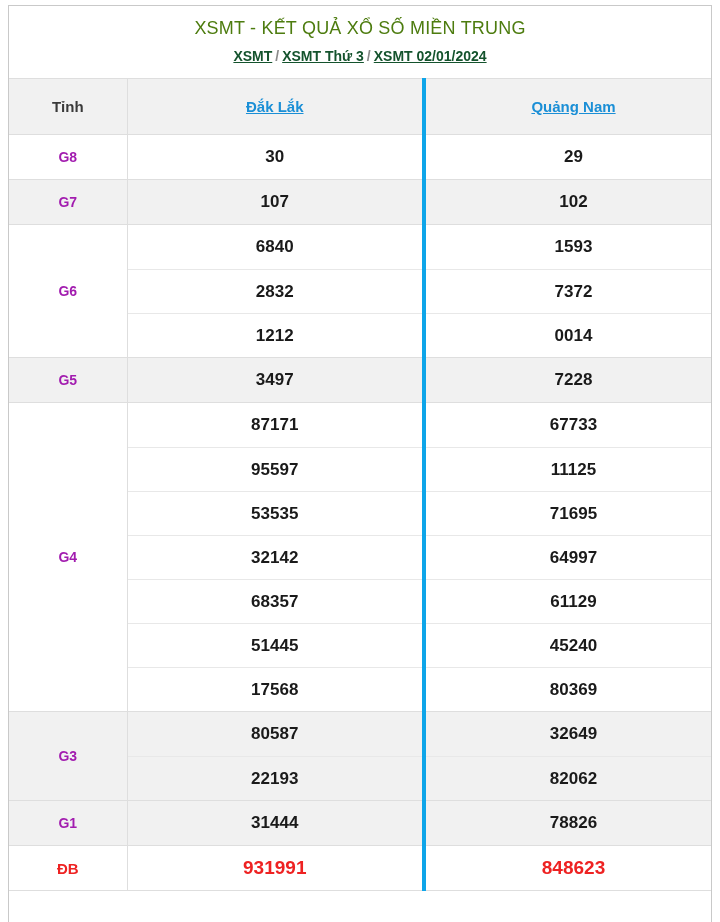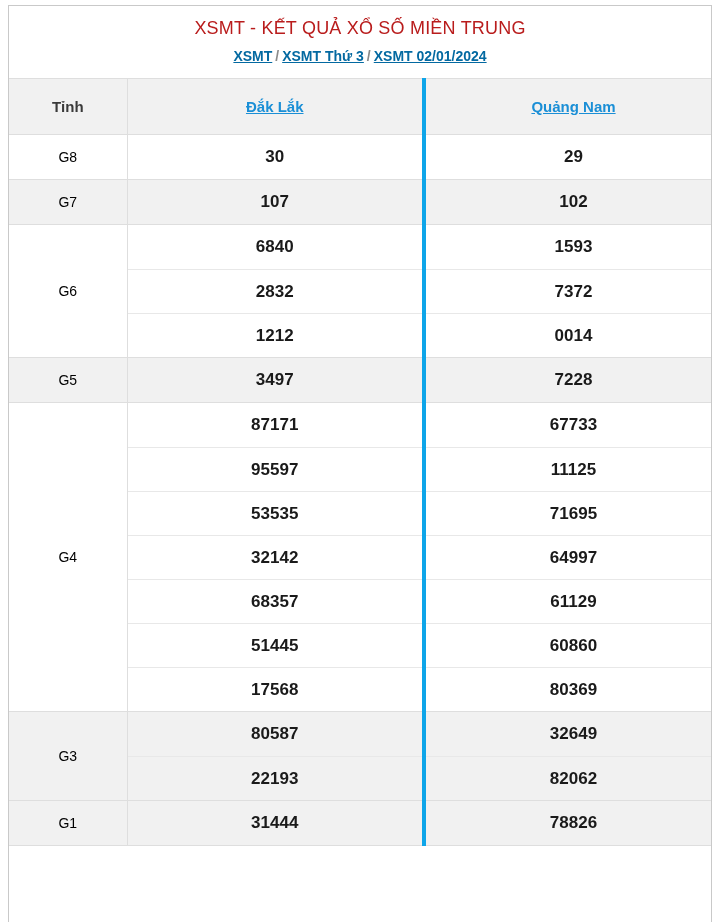--- a/index.html
+++ b/index.html
@@ -31,35 +31,35 @@
     overflow: hidden;
   }
 
   
   .head {
     padding: 10px 0 12px 0;
     text-align: center;
     background: #ffffff;
   }
   .head-title {
-    color: #b91c1c;
+    color: #4d7c0f;
     font-size: 18px;
     font-weight: 400;
     letter-spacing: .2px;
     line-height: 24px;
     margin: 0 0 6px 0;
     white-space: nowrap;
   }
   .crumbs {
     font-size: 14px;
     line-height: 20px;
     white-space: nowrap;
   }
   .crumbs a {
-    color: #0369a1;
+    color: #14532d;
     font-weight: bold;
     text-align: center;
   }
   .crumb-sep {
     color: #8a8a8a;
     font-weight: bold;
     padding: 0 3px;
   }
 
   
@@ -97,22 +97,22 @@
   thead th.pcell a {
     color: #1b8fd6;
     text-decoration: underline;
     font-weight: bold;
     font-size: 15px;
   }
 
   tbody td.label {
     text-align: center;
     font-size: 14px;
-    color: #000000;
-    font-weight: 400;
+    color: #a21caf;
+    font-weight: 700;
   }
 
   
   .stack { display: block; }
   .stack .num {
     display: block;
     height: 44px;
     line-height: 44px;
     text-align: center;
     font-size: 17px;
@@ -222,21 +222,21 @@
                 <span class="num">17568</span>
               </span>
             </td>
             <td class="pcell">
               <span class="stack">
                 <span class="num">67733</span>
                 <span class="num">11125</span>
                 <span class="num">71695</span>
                 <span class="num">64997</span>
                 <span class="num">61129</span>
-                <span class="num">60860</span>
+                <span class="num">45240</span>
                 <span class="num">80369</span>
               </span>
             </td>
           </tr>
           <tr class="shaded">
             <td class="label">G3</td>
             <td class="pcell">
               <span class="stack">
                 <span class="num">80587</span>
                 <span class="num">22193</span>
@@ -255,17 +255,30 @@
               <span class="stack">
                 <span class="num">31444</span>
               </span>
             </td>
             <td class="pcell">
               <span class="stack">
                 <span class="num">78826</span>
               </span>
             </td>
           </tr>
+          <tr class="plain special">
+            <td class="label">ĐB</td>
+            <td class="pcell">
+              <span class="stack">
+                <span class="num">931991</span>
+              </span>
+            </td>
+            <td class="pcell">
+              <span class="stack">
+                <span class="num">848623</span>
+              </span>
+            </td>
+          </tr>
         </tbody>
     </table>
 
   </div>
 </div>
 
 </body></html>

